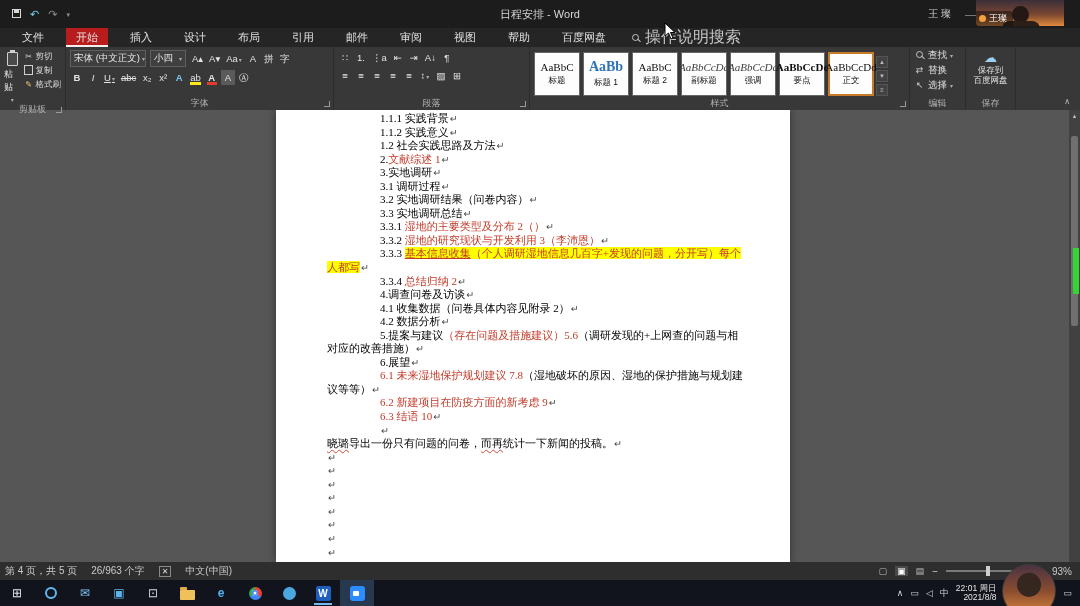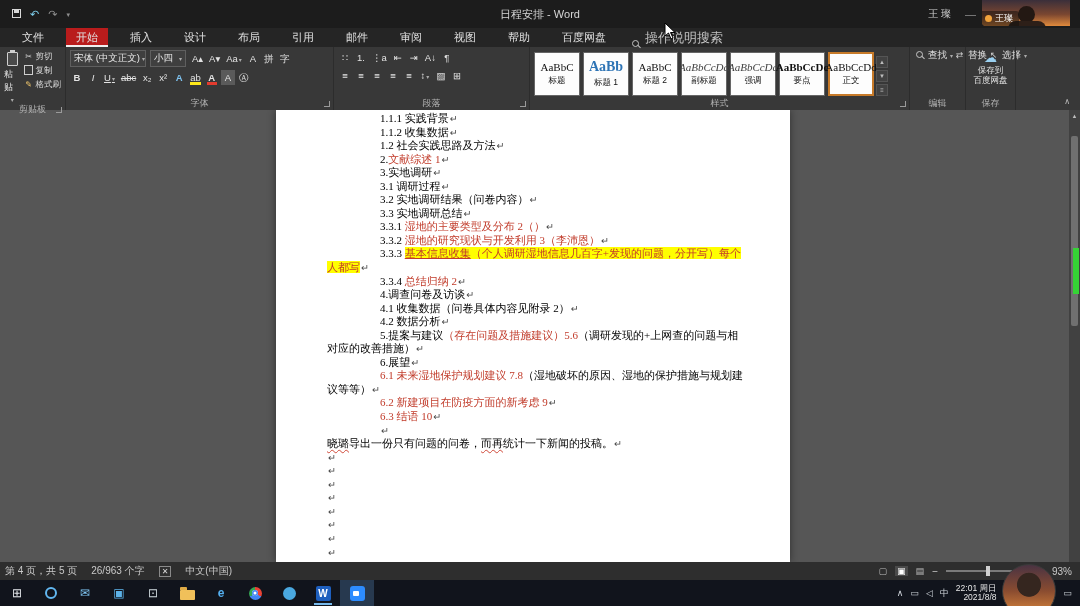--- a/index.html
+++ b/index.html
@@ -19,21 +19,21 @@
   .i-floppy::after{ content:''; position:absolute; top:0; left:1px; right:1px; height:3px; background:#d8d8d8; }
   .win-title{ position:absolute; left:0; right:0; text-align:center; font-size:11px; color:#d6d6d6; pointer-events:none; }
   .tright{ margin-left:auto; display:flex; align-items:center; gap:14px; padding-right:104px; font-size:10px; color:#cfcfcf; z-index:2; }
 
   
   .tabrow{ position:absolute; top:28px; left:0; right:0; height:19px; background:#252525;
            display:flex; align-items:stretch; color:#e0e0e0; z-index:9; }
   .tab{ padding:0 10px; font-size:11px; line-height:19px; white-space:nowrap;margin-left:12px; }
   .tab.active{ background:#b91c1c; box-shadow:inset 0 -2px 0 #efefef; }
   .tabs{ display:flex; }
-  .tellme{ margin-left:16px; display:flex; align-items:flex-end; gap:6px; font-size:13px; color:#c4c4c4; }
+  .tellme{ margin-left:16px; display:flex; align-items:center; gap:6px; font-size:16px; color:#c4c4c4; }
   .i-search{ width:7px; height:7px; border:1.3px solid #c4c4c4; border-radius:50%; position:relative; display:inline-block; }
   .i-search::after{ content:''; position:absolute; width:4px; height:1.3px; background:#c4c4c4; transform:rotate(45deg); right:-3px; bottom:-1px; }
 
   
   .ribbon{ position:absolute; top:47px; left:0; right:0; height:63px; background:#383838; display:flex; z-index:8; }
   .rgroup{ border-right:1px solid #2c2c2c; display:flex; flex-direction:column; position:relative; }
   .rbody{ flex:1; padding:3px 4px 0 4px; }
   .rfoot{ height:14px; display:flex; align-items:center; justify-content:center; font-size:9px; color:#b2b2b2; position:relative; }
   .dlg{ position:absolute; right:3px; bottom:3px; width:6px; height:6px; border-right:1px solid #9a9a9a; border-bottom:1px solid #9a9a9a; }
   .g-clip{ width:66px; } .g-font{ width:268px; } .g-para{ width:196px; }
@@ -72,21 +72,21 @@
   .card{ width:46px; height:44px; background:#fdfdfd; border:1px solid #666; display:flex; flex-direction:column;
          align-items:center; justify-content:center; gap:2px; color:#111; }
   .card.sel{ border:2px solid #c77a29; }
   .sample{ font-size:11px; font-family:"Liberation Serif", serif; }
   .sample.big{ font-size:14px; font-weight:bold; color:#2e74b5; }
   .sample.b{ font-weight:bold; } .sample.i{ font-style:italic; color:#404040; }
   .slabel{ font-size:8.5px; }
   .gallery-scroll{ display:flex; flex-direction:column; gap:2px; padding-top:2px; }
   .gallery-scroll span{ font-size:6px; color:#bdbdbd; width:12px; text-align:center; line-height:10px; background:#424242; border:1px solid #555; }
 
-  .editbody{ display:flex; flex-direction:row; gap:1px; padding-top:1px; }
+  .editbody{ display:flex; flex-direction:column; gap:1px; padding-top:1px; }
   .erow{ display:flex; align-items:center; gap:3px; height:14px; font-size:9.5px; color:#e3e3e3; white-space:nowrap; }
   .eicon{ width:11px; text-align:center; font-size:9px; color:#cfcfcf; }
 
   .savebody{ display:flex; justify-content:center; }
   .savebtn{ display:flex; flex-direction:column; align-items:center; font-size:8.5px; color:#e0e0e0; line-height:10px; padding-top:1px; }
   .cloud{ font-size:13px; color:#9ad0f0; line-height:14px; }
 
   .collapse{ position:absolute; right:10px; bottom:4px; font-size:8px; color:#bdbdbd; }
 
   
@@ -140,21 +140,21 @@
                display:flex; align-items:center; justify-content:center; border-radius:2px; }
   .shape-meeting{ width:15px; height:15px; background:#2d8cff; border-radius:3px; position:relative; }
   .shape-meeting::after{ content:''; position:absolute; left:3px; top:5px; width:6px; height:5px; background:#fff; border-radius:1px; }
   .tray{ margin-left:auto; display:flex; align-items:center; gap:7px; padding-right:8px; height:100%; }
   .trayicons{ display:flex; align-items:center; gap:7px; }
   .tri{ font-size:9px; color:#cfd4da; }
   .clock{ display:flex; flex-direction:column; align-items:flex-end; font-size:8.5px; line-height:9.5px; color:#e6e6e6; }
   .notif{ margin-left:60px; font-size:9px; color:#cfd4da; }
 
   
-  .webcam{ position:absolute; top:0; right:10px; width:88px; height:26px; z-index:60;
+  .webcam{ position:absolute; top:0; right:16px; width:88px; height:26px; z-index:60;
            background:linear-gradient(180deg,#3a2f3a 0%,#7a4630 55%,#e08a3c 100%); border-radius:0 0 0 4px; overflow:hidden; }
   .webcam::before{ content:''; position:absolute; left:36px; top:6px; width:17px; height:17px; border-radius:50%; background:#231813; }
   .webcam::after{ content:''; position:absolute; left:26px; top:21px; width:38px; height:16px; border-radius:8px 8px 0 0; background:#2d1f18; }
   .webcam-label{ position:absolute; left:0; bottom:0; display:flex; align-items:center; gap:3px; z-index:2;
                  background:rgba(20,16,14,.55); padding:1px 6px 1px 3px; font-size:9px; color:#fff; border-radius:0 3px 0 0; }
   .mic{ width:7px; height:7px; background:#f2a33c; border-radius:50%; display:inline-block; }
   .floatcam{ position:absolute; left:1002px; top:564px; width:54px; height:54px; border-radius:50%; z-index:50;
              background:radial-gradient(circle at 50% 38%, #35261f 0 28%, rgba(0,0,0,0) 30%),
                         linear-gradient(180deg,#4a3342 0%,#8a4c30 50%,#e08a3c 100%);
              border:1px solid #3a3a3a; }
@@ -391,21 +391,21 @@
 
     <div class="rgroup g-end">
       <span class="collapse">∧</span>
     </div>
   </div>
 
   <div class="docarea">
     <div class="page">
       <div class="page-text" id="docLines">
           <div class="doc-line ind"><span>1.1.1 实践背景</span><span class="pmark">↵</span></div>
-          <div class="doc-line ind"><span>1.1.2 收集数据</span><span class="pmark">↵</span></div>
+          <div class="doc-line ind"><span>1.1.2 实践意义</span><span class="pmark">↵</span></div>
           <div class="doc-line ind"><span>1.2 社会实践思路及方法</span><span class="pmark">↵</span></div>
           <div class="doc-line ind"><span>2.</span><span class="red">文献综述 1</span><span class="pmark">↵</span></div>
           <div class="doc-line ind"><span>3.实地调研</span><span class="pmark">↵</span></div>
           <div class="doc-line ind"><span>3.1 调研过程</span><span class="pmark">↵</span></div>
           <div class="doc-line ind"><span>3.2 实地调研结果（问卷内容）</span><span class="pmark">↵</span></div>
           <div class="doc-line ind"><span>3.3 实地调研总结</span><span class="pmark">↵</span></div>
           <div class="doc-line ind"><span>3.3.1 </span><span class="red">湿地的主要类型及分布 2（）</span><span class="pmark">↵</span></div>
           <div class="doc-line ind"><span>3.3.2 </span><span class="red">湿地的研究现状与开发利用 3（李沛恩）</span><span class="pmark">↵</span></div>
           <div class="doc-line ind"><span>3.3.3 </span><span class="red hl ul">基本信息收集</span><span class="red hl">（个人调研湿地信息几百字+发现的问题，分开写）</span><span class="red hl">每个</span></div>
           <div class="doc-line"><span class="red hl">人都写</span><span class="pmark">↵</span></div>

